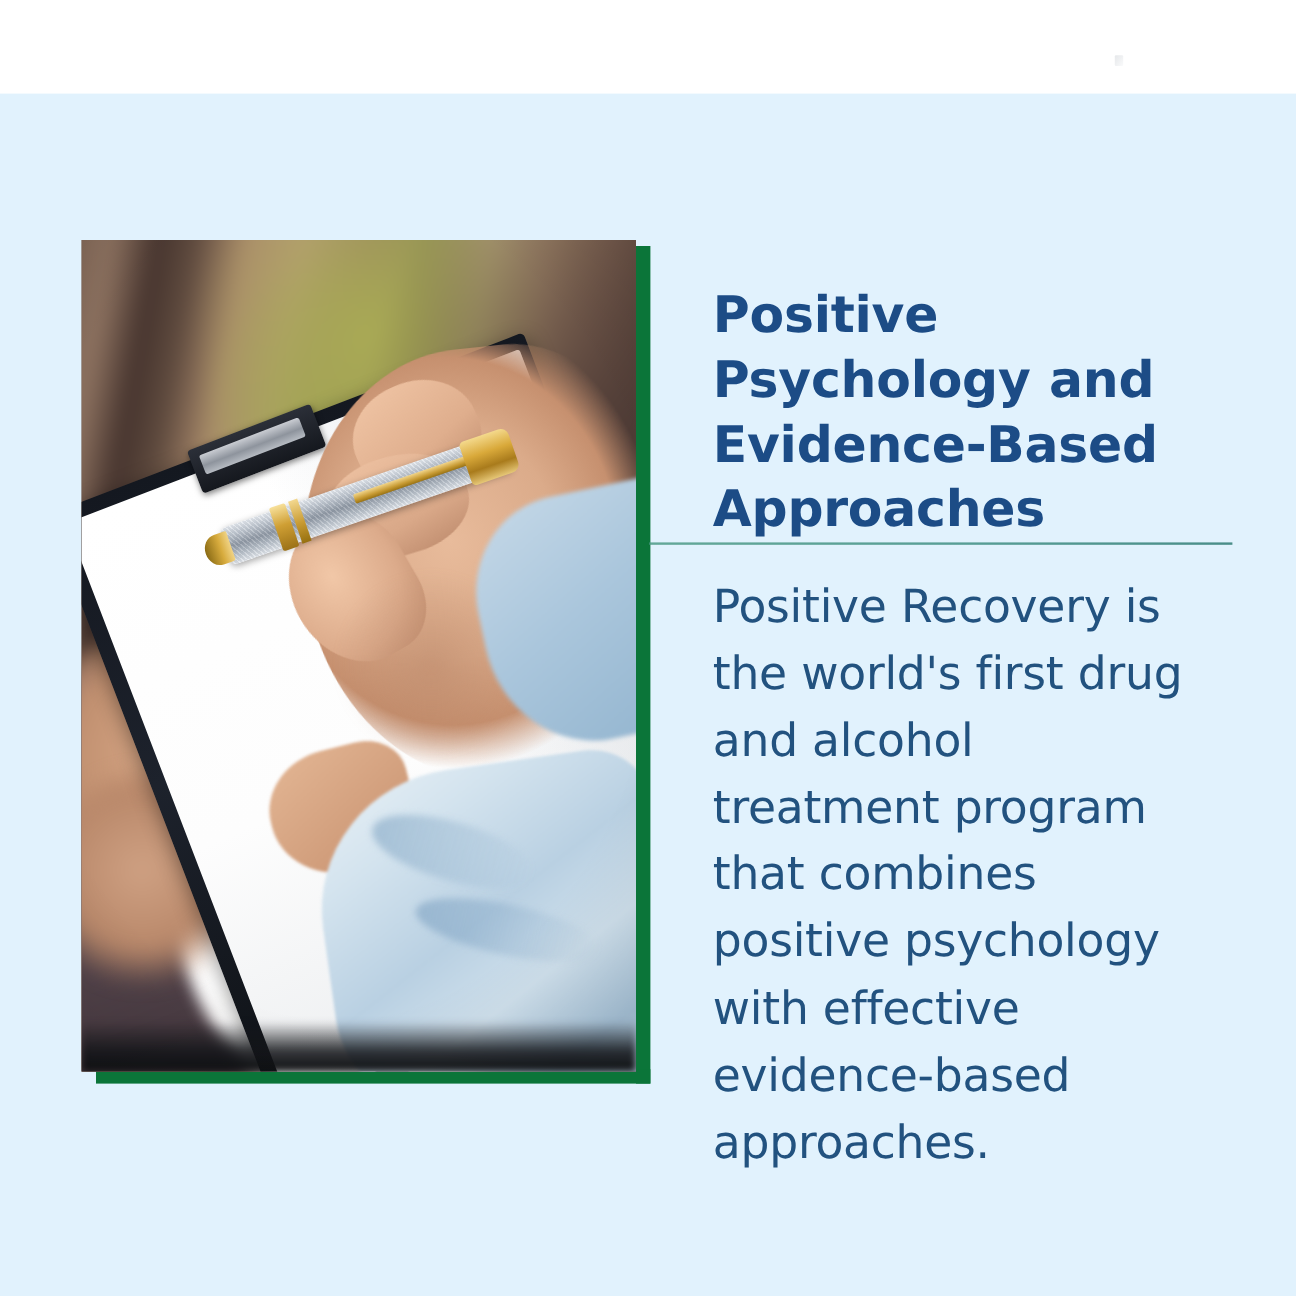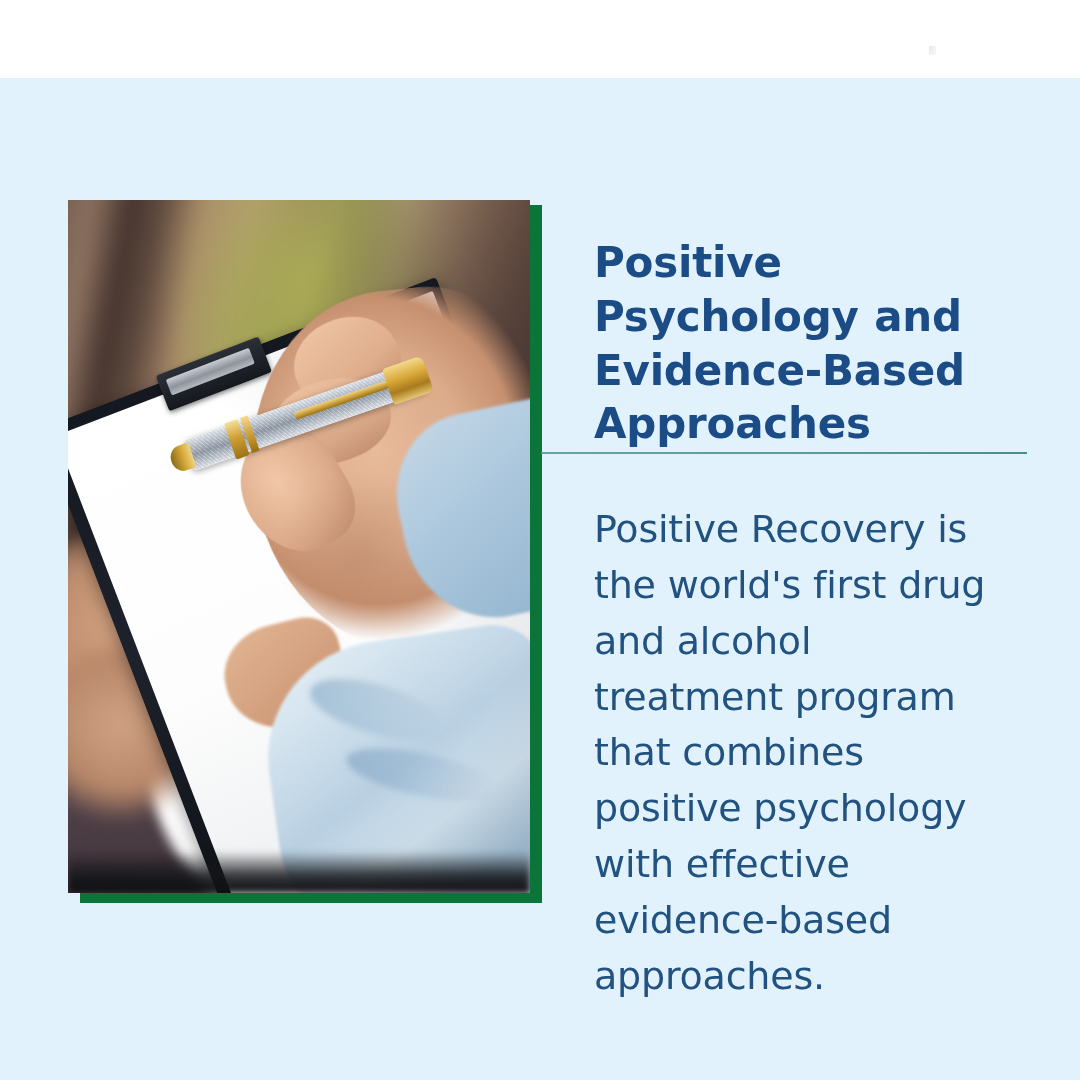--- a/index.html
+++ b/index.html
@@ -445,21 +445,21 @@
     left: 541px;
     top: 452px;
     width: 486px;
     height: 2px;
     background: linear-gradient(90deg, #4d9b86 0%, #3f8f83 55%, #2f7c74 100%);
     opacity: .85;
   }
   .body-col {
     position: absolute;
     left: 594px;
-    top: 502px;
+    top: 478px;
     width: 400px;
   }
   .body-copy {
     margin: 0;
     font-family: "DejaVu Sans", sans-serif;
     font-weight: 400;
     font-size: 38px;
     line-height: 1.47;
     color: #22527f;
     letter-spacing: -0.2px;

